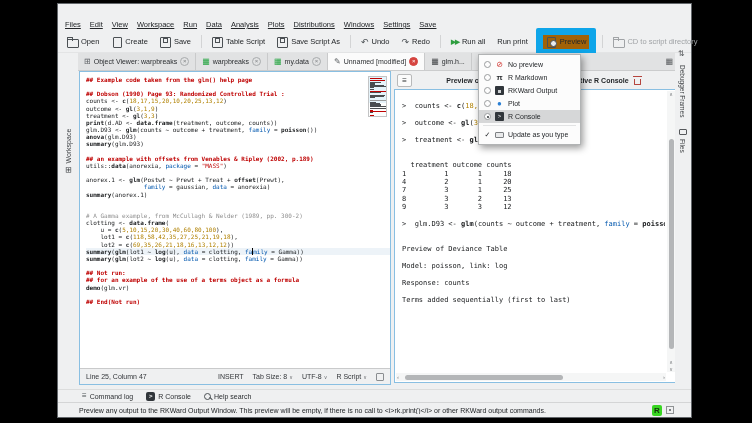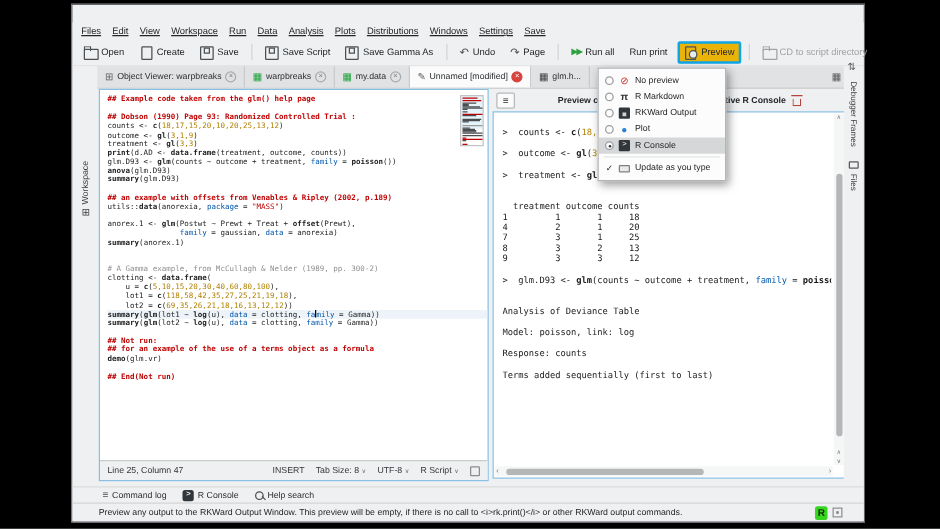--- a/index.html
+++ b/index.html
@@ -12,21 +12,21 @@
   .gearicon{width:8px;height:8px;border-radius:50%;background:#17191b;border:1px solid #44484c;flex:none}
   .titletext{color:#d9dbdd;font-size:8px;white-space:nowrap;overflow:hidden}
   .win-btns{margin-left:auto;display:flex;gap:7px;color:#ced1d3;font-size:8px;line-height:14px}
   .win-btns span{cursor:default}
   
   .menubar{position:absolute;left:0;top:14px;right:0;height:13px;background:#eff0f1;display:flex;align-items:center;gap:9px;padding-left:7px}
   .menu-item{font-size:7.5px;color:#232629;text-decoration:underline;white-space:nowrap}
   
   .toolbar{position:absolute;left:0;top:27px;right:0;height:22px;background:#eff0f1;display:flex;align-items:center;gap:4px;padding-left:5px;border-bottom:1px solid #e3e4e5}
   .tb-btn{display:flex;align-items:center;gap:3px;font-size:7.5px;color:#232629;padding:2px 3px;border:1px solid transparent;border-radius:2px;white-space:nowrap}
-  .tb-btn.active{background:#eab308;border:2px solid #0ea5e9}
+  .tb-btn.active{background:#a16207;border:7px solid #0ea5e9}
   .tb-btn.disabled{color:#a0a3a6}
   .tb-sep{width:1px;height:13px;background:#d3d4d5;margin:0 2px;flex:none}
   .gi{font-size:9px;line-height:10px;color:#4b5054;flex:none}
   .gi.green{color:#2e9e3f;font-size:6.5px;letter-spacing:-1px;font-weight:bold}
   .ic{position:relative;width:11px;height:10px;flex:none}
   .ic-folder-open::before{content:"";position:absolute;left:0;top:0;width:4px;height:3px;border:1px solid #4b5054;border-bottom:none;border-radius:1px 1px 0 0}
   .ic-folder-open::after{content:"";position:absolute;left:0;top:2px;width:10px;height:7px;border:1px solid #4b5054;border-radius:1px}
   .ic-folder-open.dim::before,.ic-folder-open.dim::after{border-color:#a0a3a6}
   .ic-file-new::after{content:"";position:absolute;left:2px;top:0;width:7px;height:9px;border:1px solid #4b5054;border-radius:1px}
   .ic-save::after{content:"";position:absolute;left:0;top:0;width:9px;height:9px;border:1px solid #4b5054;border-radius:1px}
@@ -146,34 +146,34 @@
         <span class="ic ic-file-new"></span>
         <span>Create</span>
       </div>
       <div class="tb-btn">
         <span class="ic ic-save"></span>
         <span>Save</span>
       </div>
       <div class="tb-sep"></div>
       <div class="tb-btn">
         <span class="ic ic-save"></span>
-        <span>Save Script</span>
+        <span>Table Script</span>
       </div>
       <div class="tb-btn">
         <span class="ic ic-save"></span>
-        <span>Save Gamma As</span>
+        <span>Save Script As</span>
       </div>
       <div class="tb-sep"></div>
       <div class="tb-btn">
         <span class="gi">↶</span>
         <span>Undo</span>
       </div>
       <div class="tb-btn">
         <span class="gi">↷</span>
-        <span>Page</span>
+        <span>Redo</span>
       </div>
       <div class="tb-sep"></div>
       <div class="tb-btn">
         <span class="gi green">▶▶</span>
         <span>Run all</span>
       </div>
       <div class="tb-btn">
         <span>Run print</span>
       </div>
       <div class="tb-btn active">
@@ -318,21 +318,21 @@
         <div class="cnl"><span>  treatment outcome counts</span></div>
         <div class="cnl"><span>1         1       1     18</span></div>
         <div class="cnl"><span>4         2       1     20</span></div>
         <div class="cnl"><span>7         3       1     25</span></div>
         <div class="cnl"><span>8         3       2     13</span></div>
         <div class="cnl"><span>9         3       3     12</span></div>
         <div class="cnl"></div>
         <div class="cnl"><span class="tk-prompt">&gt;  </span><span>glm.D93 &lt;- </span><span class="tk-fn">glm</span><span>(counts ~ outcome + treatment, </span><span class="tk-arg">family</span><span> = </span><span class="tk-fn">poisson</span></div>
         <div class="cnl"></div>
         <div class="cnl"></div>
-        <div class="cnl"><span>Analysis of Deviance Table</span></div>
+        <div class="cnl"><span>Preview of Deviance Table</span></div>
         <div class="cnl"></div>
         <div class="cnl"><span>Model: poisson, link: log</span></div>
         <div class="cnl"></div>
         <div class="cnl"><span>Response: counts</span></div>
         <div class="cnl"></div>
         <div class="cnl"><span>Terms added sequentially (first to last)</span></div>
         <div class="cnl"></div>
         <div class="cnl"></div>
       </div>
     <div class="vsb">

